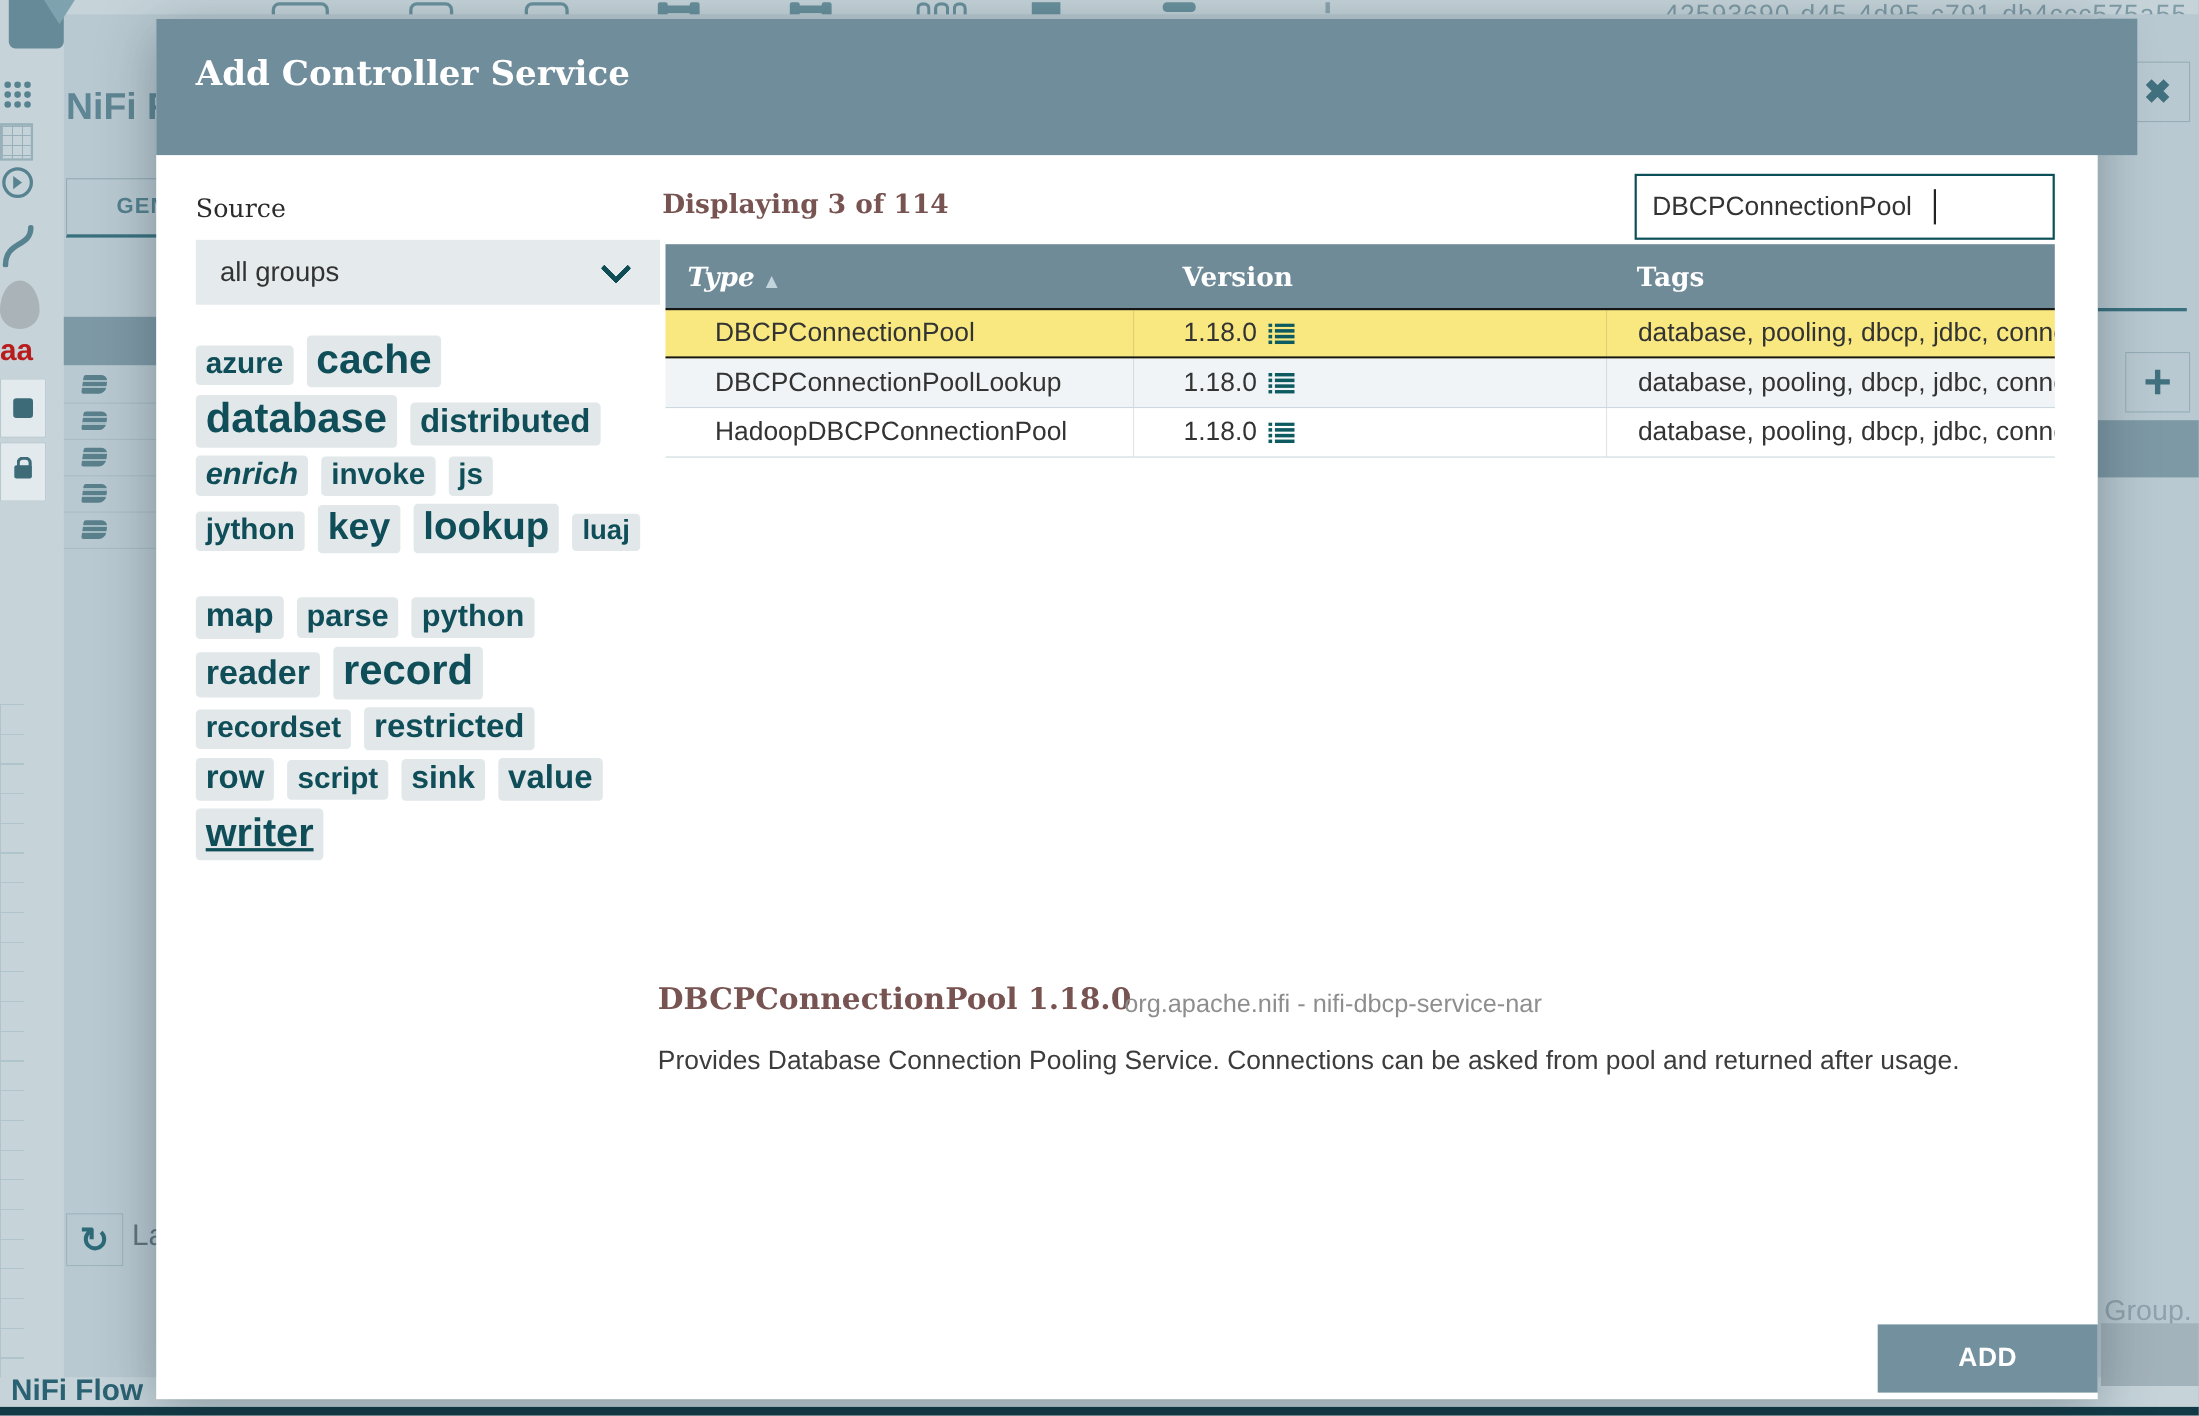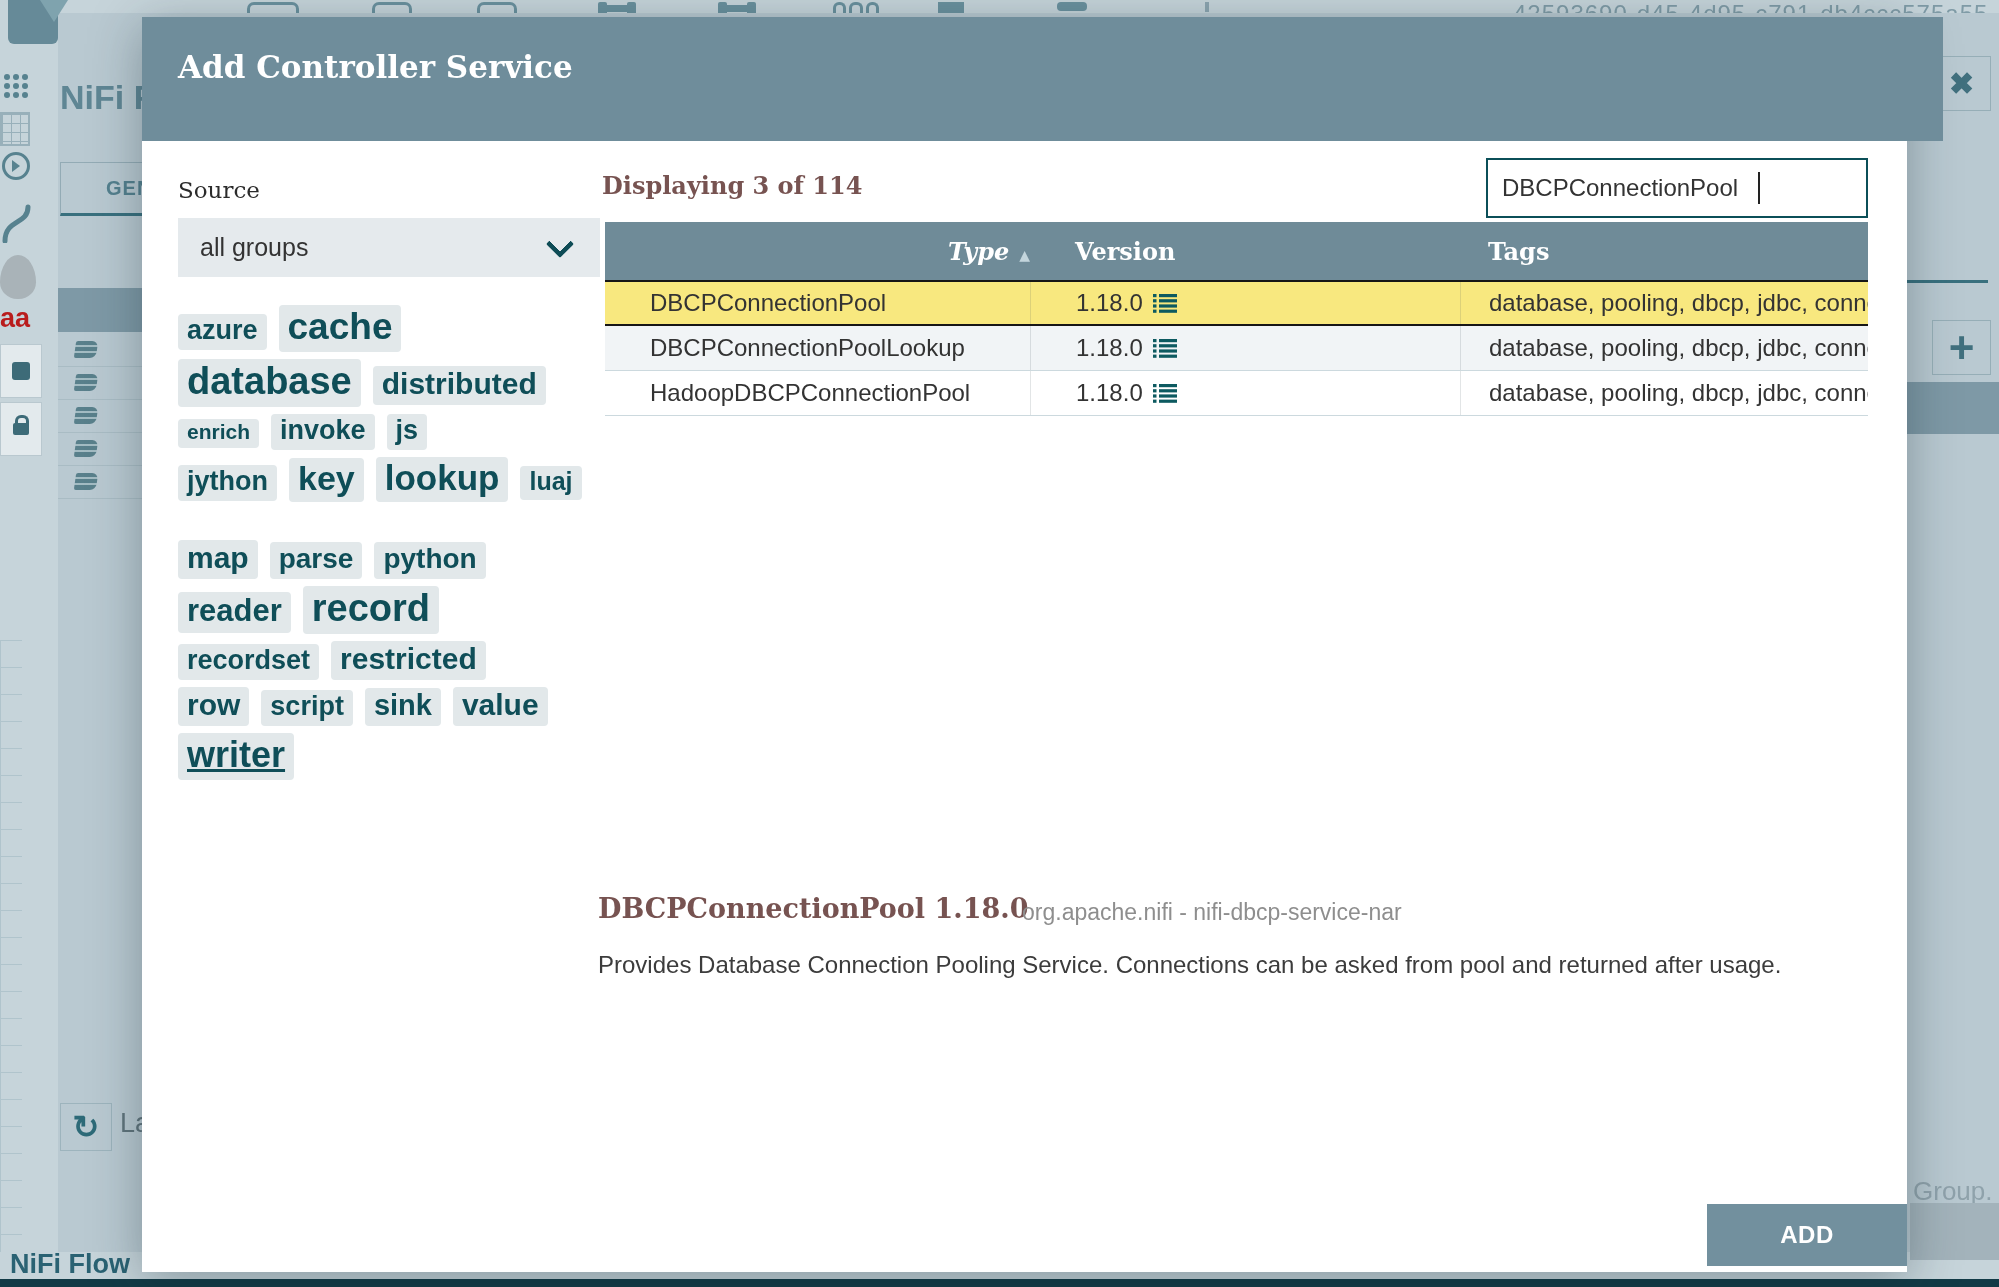--- a/index.html
+++ b/index.html
@@ -96,21 +96,21 @@
     font-size:24px;color:#775351;}
 
   .filter-wrap{left:1344px;top:141px;width:382px;height:60px;}
   .filter-input{width:100%;height:100%;box-sizing:border-box;border:2px solid #0b4f58;background:#fff;
     font-family:"Liberation Sans",sans-serif;font-size:24px;color:#333;padding:0 14px;outline:none;}
   .caret{position:absolute;left:272px;top:14px;width:2px;height:32px;background:#222;}
 
   .svc-table{left:463px;top:205px;width:1263px;}
   .svc-thead{display:flex;height:58px;background:#6f8b98;color:#fff;align-items:center;}
   .svc-thead .th{font-family:"DejaVu Serif",serif;font-weight:bold;font-size:24px;}
-  .th-type{width:425px;padding-left:33px;box-sizing:border-box;font-style:italic;cursor:pointer;text-align:right;}
+  .th-type{width:425px;padding-left:20px;box-sizing:border-box;font-style:italic;cursor:pointer;}
   .th-version{width:430px;padding-left:45px;box-sizing:border-box;cursor:pointer;}
   .th-tags{width:408px;padding-left:28px;box-sizing:border-box;cursor:pointer;}
   .sort-arrow{font-size:14px;color:#c3d5dc;margin-left:10px;font-style:normal;}
   .svc-row{display:flex;height:44px;align-items:center;font-size:24px;color:#333;cursor:pointer;background:#fff;}
   .svc-row.alt{background:#f1f4f6;}
   .svc-row.selected{background:#f8e87f;border-top:2px solid #161616;border-bottom:2px solid #161616;height:42px;}
   .svc-row + .svc-row{border-top:1px solid #ccd9de;}
   .svc-row.selected + .svc-row{border-top:none;}
   .svc-row:last-child{border-bottom:1px solid #ccd9de;}
   .td-type{width:425px;padding-left:45px;box-sizing:border-box;white-space:nowrap;overflow:hidden;}
@@ -235,21 +235,21 @@
     <div class="abs tag-cloud" id="tag-cloud">
         <div class="tag-row">
           <span class="tag-pill" style="font-size: 27px;">azure</span>
           <span class="tag-pill" style="font-size: 37px;">cache</span>
         </div>
         <div class="tag-row">
           <span class="tag-pill" style="font-size: 38px;">database</span>
           <span class="tag-pill" style="font-size: 30px;">distributed</span>
         </div>
         <div class="tag-row">
-          <span class="tag-pill" style="font-size: 21px;">enrich</span>
+          <span class="tag-pill" style="font-size: 28px; font-style: italic;">enrich</span>
           <span class="tag-pill" style="font-size: 27px;">invoke</span>
           <span class="tag-pill" style="font-size: 27px;">js</span>
         </div>
         <div class="tag-row">
           <span class="tag-pill" style="font-size: 27px;">jython</span>
           <span class="tag-pill" style="font-size: 34px;">key</span>
           <span class="tag-pill" style="font-size: 35px;">lookup</span>
           <span class="tag-pill" style="font-size: 25px; text-align: right;">luaj</span>
         </div>
         <div class="tag-row">

